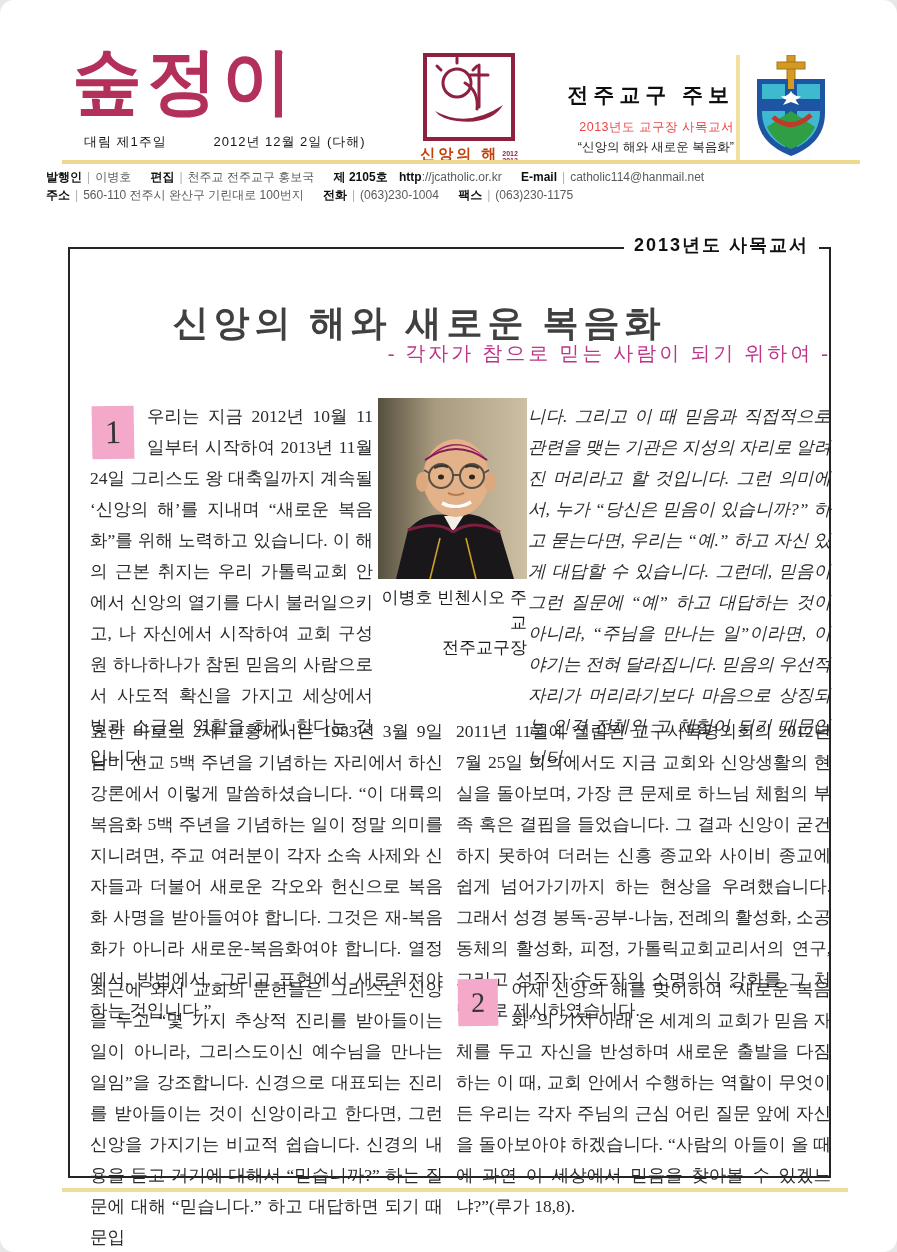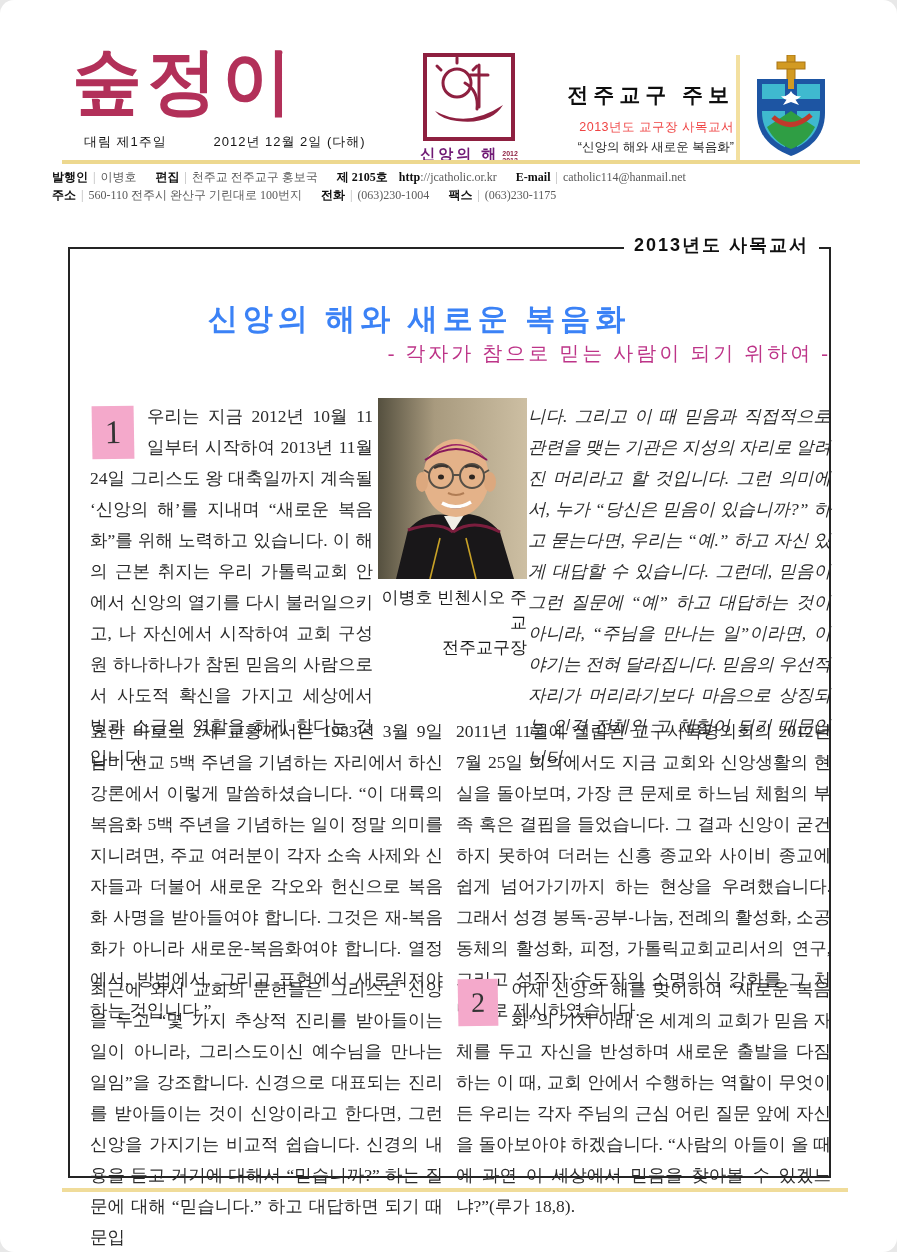--- a/index.html
+++ b/index.html
@@ -11,54 +11,54 @@
     font-family:"Liberation Sans",sans-serif;font-weight:900;font-size:70px;line-height:78px;
     color:#b23059;letter-spacing:5px;transform:scaleY(1.04);}
   .issue-line{position:absolute;left:84px;top:133px;font-size:13px;color:#161616;
     font-family:"Liberation Sans",sans-serif;letter-spacing:1px;}
   .issue-line .date{margin-left:42px;}
 
   .faith-logo{position:absolute;left:419px;top:53px;width:100px;text-align:center;}
   .faith-emblem{width:92px;height:88px;border:4px solid #8e2040;box-sizing:border-box;
     display:block;margin:0 auto;background:#fff;}
   .faith-label-row{display:flex;align-items:flex-end;justify-content:center;gap:3px;margin-top:4px;}
-  .faith-label{font-family:"Liberation Sans",sans-serif;font-weight:bold;color:#701a75;
+  .faith-label{font-family:"Liberation Sans",sans-serif;font-weight:bold;color:#c2410c;
     font-size:15px;letter-spacing:3px;}
   .faith-years{font-size:7px;line-height:7px;color:#8e2040;font-weight:bold;text-align:left;
     font-family:"Liberation Sans",sans-serif;}
 
   .diocese-block{position:absolute;left:566px;top:81px;width:168px;text-align:right;
     font-family:"Liberation Sans",sans-serif;}
   .diocese-title{font-size:21px;font-weight:bold;letter-spacing:5px;color:#0e0e0e;}
   .diocese-sub{font-size:12.5px;color:#ef4444;margin-top:10px;letter-spacing:0.5px;}
   .diocese-quote{font-size:12.5px;color:#242424;margin-top:3px;}
 
   .header-divider{position:absolute;left:736px;top:55px;width:4px;height:107px;background:#f3e0a0;}
   .crest{position:absolute;left:749px;top:55px;width:84px;height:104px;}
 
   .rule-top{position:absolute;left:62px;top:160px;width:798px;height:4px;background:#edd88f;}
   .rule-bottom{position:absolute;left:62px;top:1188px;width:786px;height:4px;background:#f0dc9a;}
 
   
-  .publisher{position:absolute;left:52px;top:169px;width:740px;
-    font-family:Liberation Serif, serif;font-size:12px;line-height:17.5px;color:#5a5a5a;}
+  .publisher{position:absolute;left:46px;top:169px;width:740px;
+    font-family:Liberation Sans, sans-serif;font-size:12px;line-height:17.5px;color:#5a5a5a;}
   .publisher b{color:#0f0f0f;}
   .pub-item{margin-right:16px;white-space:nowrap;}
   .pub-item.tight{margin-right:8px;}
   .pipe::before{content:"|";color:#b0b0b0;margin:0 5px;font-weight:normal;}
 
   
   .main-box{position:absolute;left:68px;top:247px;width:763px;height:931px;
     border:2px solid #242424;box-sizing:border-box;}
   .box-heading{position:absolute;right:78px;top:233px;background:#ffffff;padding:0 10px;
     font-family:"Liberation Sans",sans-serif;font-weight:bold;font-size:18px;
     letter-spacing:2px;color:#101010;}
 
   .doc-title{position:absolute;left:68px;top:299px;width:702px;text-align:center;
-    font-size:30px;font-weight:bold;color:#3b82f6;letter-spacing:5px;}
+    font-size:36px;font-weight:bold;color:#404040;letter-spacing:5px;}
   .doc-subtitle{position:absolute;left:68px;top:340px;width:763px;text-align:right;
     font-size:20px;font-weight:normal;color:#bd3488;letter-spacing:3px;}
 
   .body-text{font-size:17.5px;line-height:31px;text-align:justify;color:#2b2b2b;
     word-break:break-all;}
 
   .col-left-top{position:absolute;left:90px;top:401px;width:283px;}
   .col-right-top{position:absolute;left:528px;top:401px;width:303px;font-style:italic;}
   .col-left-mid{position:absolute;left:90px;top:716px;width:353px;}
   .col-right-mid{position:absolute;left:456px;top:716px;width:375px;}

